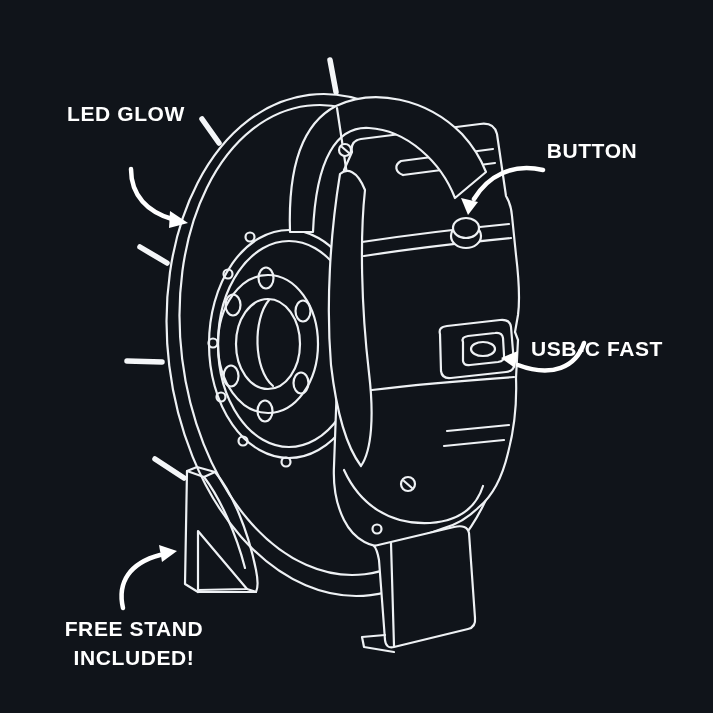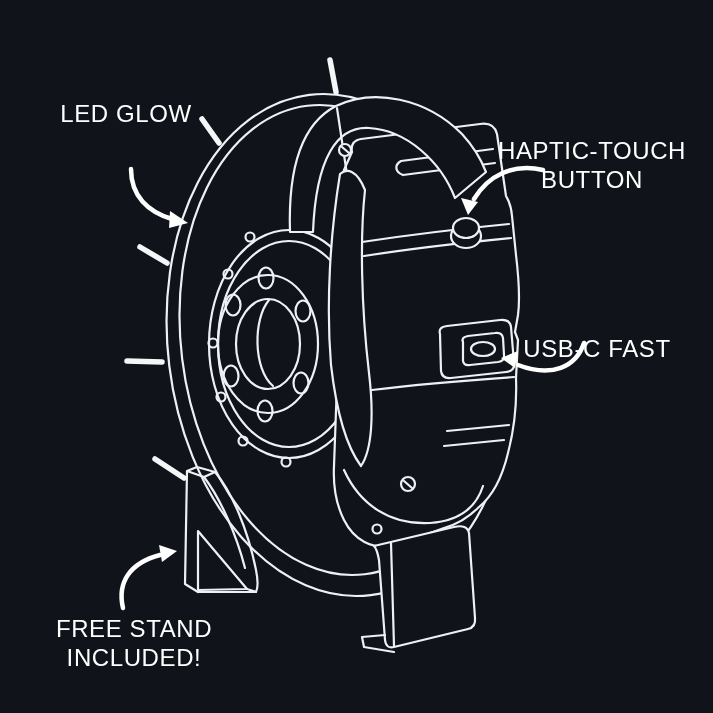--- a/index.html
+++ b/index.html
@@ -4,21 +4,21 @@
 <style>
   html,body{margin:0;padding:0;background:#10141a;}
   .stage{
     position:relative;width:713px;height:713px;overflow:hidden;
     background:#10141a;
     font-family:"Liberation Sans","DejaVu Sans",sans-serif;
   }
   .stage svg{position:absolute;inset:0;display:block;}
   .label{
     position:absolute;width:210px;text-align:center;color:#ffffff;
-    font-weight:400;font-size:24px;line-height:29px;letter-spacing:.6px;
+    font-weight:700;font-size:21px;line-height:29px;letter-spacing:.6px;
     text-transform:uppercase;
   }
   .label div{white-space:nowrap;}
   #led-label{left:21px;top:99px;}
   #haptic-label{left:487px;top:136px;}
   #usb-label{left:492px;top:290px;margin-top:44px;}
   #stand-label{left:29px;top:614px;}
 </style>
 </head>
 <body>
@@ -163,21 +163,20 @@
         <polygon points="177,551 159,545 162,562" fill="#ffffff" stroke="none"></polygon>
       </g>
     </g>
   </svg>
 
   <div class="label" id="led-label">
     <div>LED GLOW</div>
   </div>
 
   <div class="label" id="haptic-label">
-    <div>HAPTIC-TOUCH</div>
     <div>BUTTON</div>
   </div>
 
   <div class="label" id="usb-label">
     <div>USB-C FAST</div>
   </div>
 
   <div class="label" id="stand-label">
     <div>FREE STAND</div>
     <div>INCLUDED!</div>

